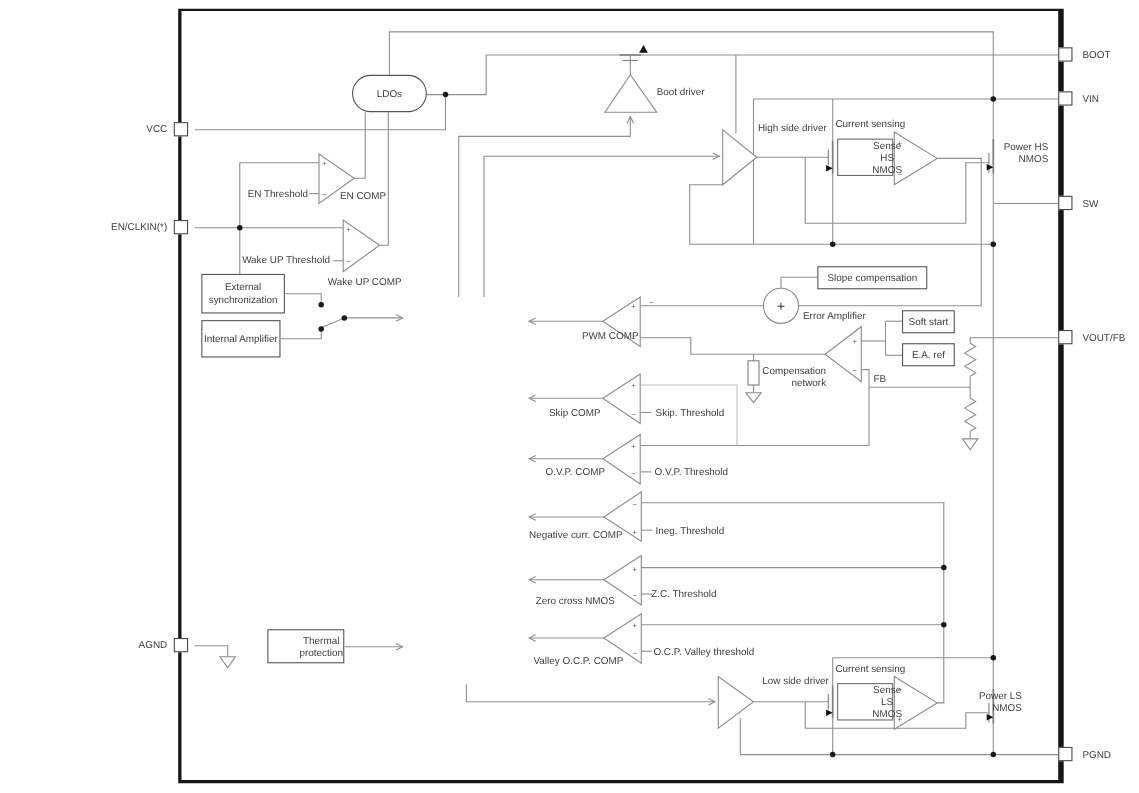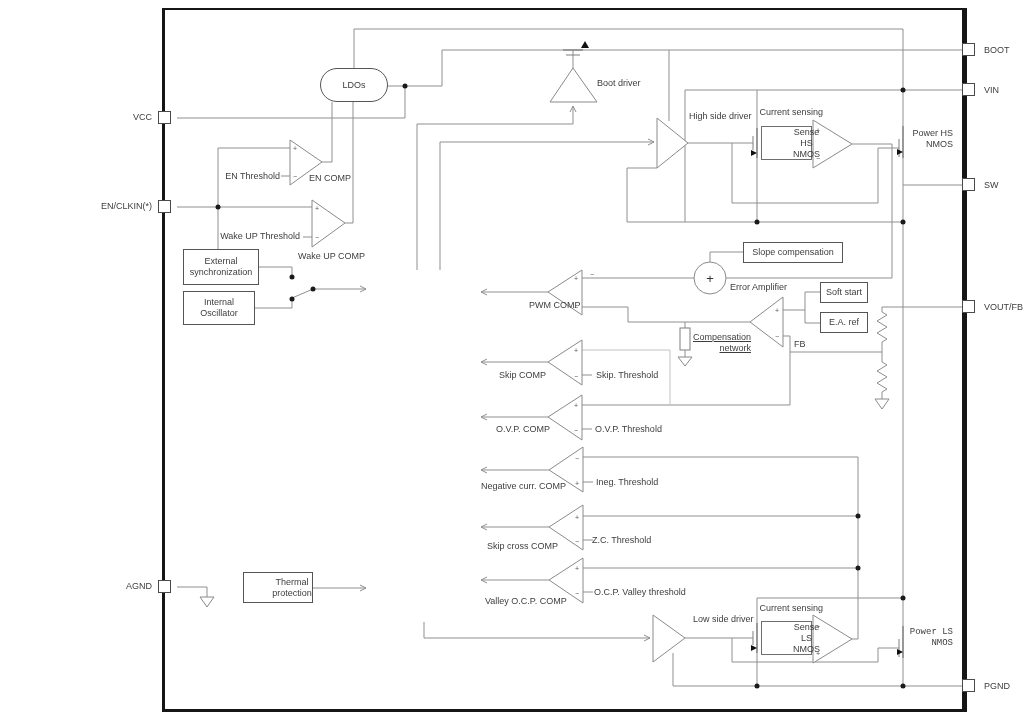--- a/index.html
+++ b/index.html
@@ -249,47 +249,47 @@
   <div class="lbl r" style="left:42px;top:201px;width:110px;">EN/CLKIN(*)</div>
   <div class="lbl r" style="left:72px;top:581px;width:80px;">AGND</div>
   <div class="lbl" style="left:984px;top:45px;">BOOT</div>
   <div class="lbl" style="left:984px;top:85px;">VIN</div>
   <div class="lbl" style="left:984px;top:180px;">SW</div>
   <div class="lbl" style="left:984px;top:302px;">VOUT/FB</div>
   <div class="lbl" style="left:984px;top:681px;">PGND</div>
 
   <div class="box" style="left:320px;top:68px;width:68px;height:34px;border-radius:17px;">LDOs</div>
   <div class="box" style="left:183px;top:249px;width:76px;height:36px;">External synchronization</div>
-  <div class="box" style="left:183px;top:291px;width:72px;height:34px;">Internal Oscillator</div>
+  <div class="box" style="left:183px;top:291px;width:72px;height:34px;">Internal Amplifier</div>
   <div class="box" style="left:243px;top:572px;width:70px;height:31px;padding-left:28px;">Thermal protection</div>
   <div class="box" style="left:743px;top:242px;width:100px;height:21px;">Slope compensation</div>
   <div class="box" style="left:820px;top:282px;width:48px;height:21px;">Soft start</div>
   <div class="box" style="left:820px;top:312px;width:48px;height:21px;">E.A. ref</div>
   <div class="box light" style="left:761px;top:126px;width:51px;height:34px;">Sense HS NMOS</div>
   <div class="box light" style="left:761px;top:621px;width:51px;height:34px;">Sense LS NMOS</div>
 
   <div class="lbl r" style="left:222px;top:171px;width:58px;">EN Threshold</div>
   <div class="lbl" style="left:309px;top:173px;">EN COMP</div>
   <div class="lbl r" style="left:218px;top:231px;width:82px;">Wake UP Threshold</div>
   <div class="lbl" style="left:298px;top:251px;">Wake UP COMP</div>
   <div class="lbl" style="left:597px;top:78px;">Boot driver</div>
   <div class="lbl" style="left:689px;top:111px;">High side driver</div>
   <div class="lbl wrap" style="left:757px;top:107px;width:66px;">Current sensing</div>
   <div class="lbl wrap" style="left:903px;top:128px;width:50px;">Power HS NMOS</div>
   <div class="lbl" style="left:730px;top:282px;">Error Amplifier</div>
   <div class="lbl" style="left:794px;top:339px;">FB</div>
-  <div class="lbl wrap" style="left:691px;top:332px;width:60px;text-decoration:underline;">Compensation network</div>
+  <div class="lbl wrap" style="left:691px;top:332px;width:60px;">Compensation network</div>
   <div class="lbl" style="left:496px;top:300px;padding-left:33px;">PWM COMP</div>
   <div class="lbl" style="left:499px;top:370px;">Skip COMP</div>
   <div class="lbl" style="left:496px;top:424px;">O.V.P. COMP</div>
   <div class="lbl" style="left:481px;top:481px;">Negative curr. COMP</div>
-  <div class="lbl" style="left:487px;top:541px;">Skip cross COMP</div>
+  <div class="lbl" style="left:487px;top:541px;">Zero cross NMOS</div>
   <div class="lbl" style="left:485px;top:596px;">Valley O.C.P. COMP</div>
   <div class="lbl" style="left:596px;top:370px;">Skip. Threshold</div>
   <div class="lbl" style="left:595px;top:424px;">O.V.P. Threshold</div>
   <div class="lbl" style="left:596px;top:477px;">Ineg. Threshold</div>
   <div class="lbl" style="left:592px;top:535px;">Z.C. Threshold</div>
   <div class="lbl" style="left:594px;top:587px;">O.C.P. Valley threshold</div>
   <div class="lbl" style="left:693px;top:614px;">Low side driver</div>
   <div class="lbl wrap" style="left:757px;top:603px;width:66px;">Current sensing</div>
-  <div class="lbl wrap" style="left:903px;top:627px;width:50px;font-family:Liberation Mono, monospace;">Power LS NMOS</div>
+  <div class="lbl wrap" style="left:879px;top:627px;width:50px;">Power LS NMOS</div>
 
 </div>
 
 </body></html>

